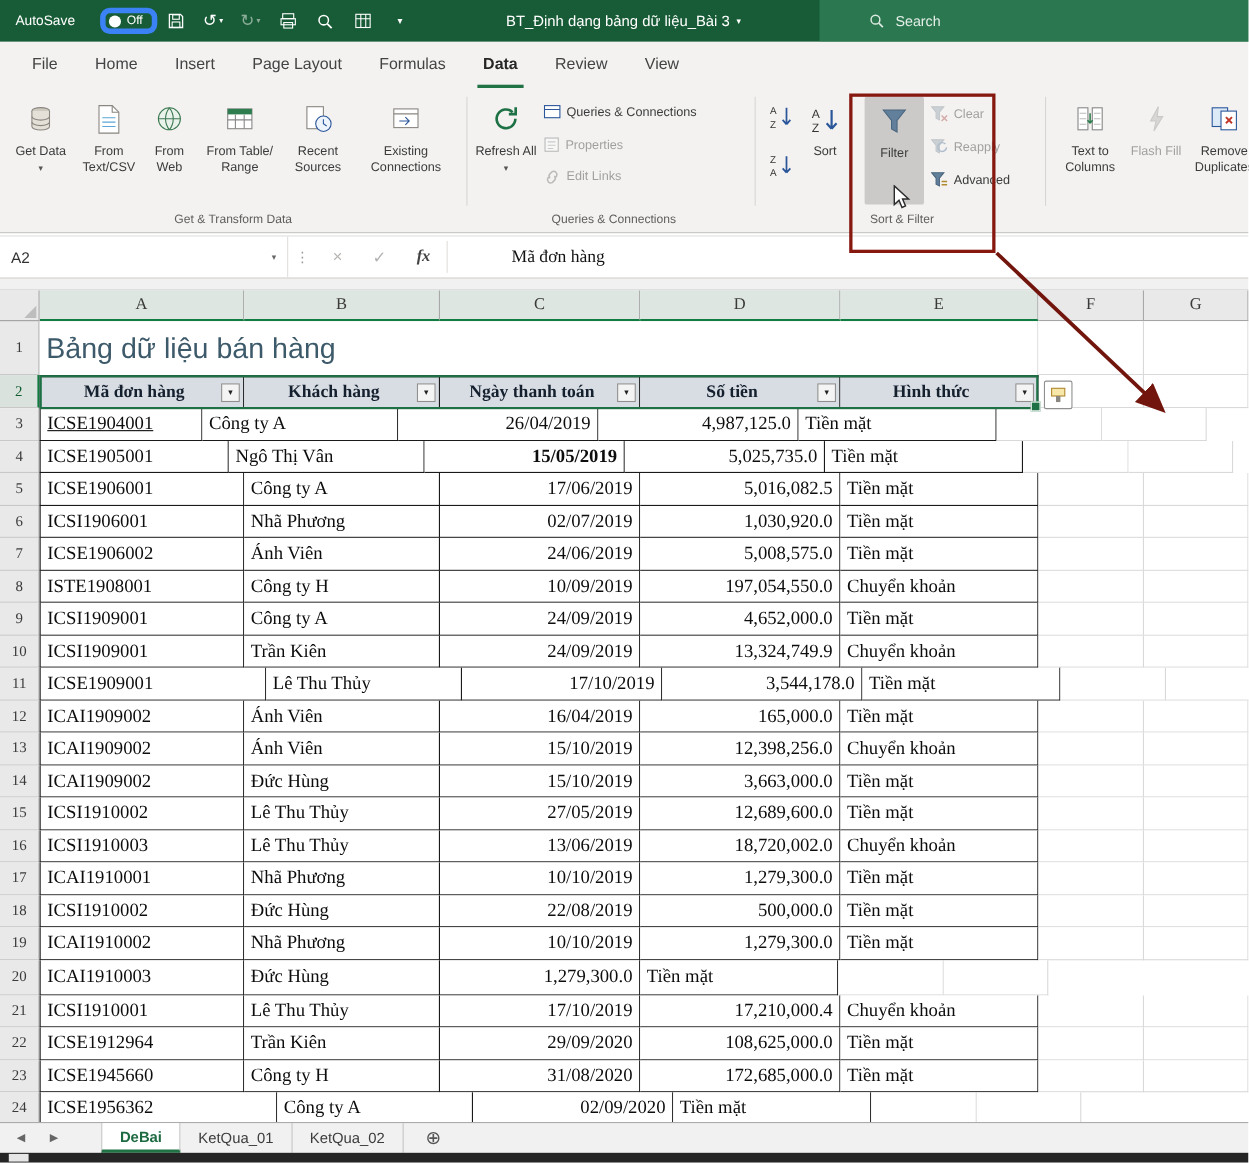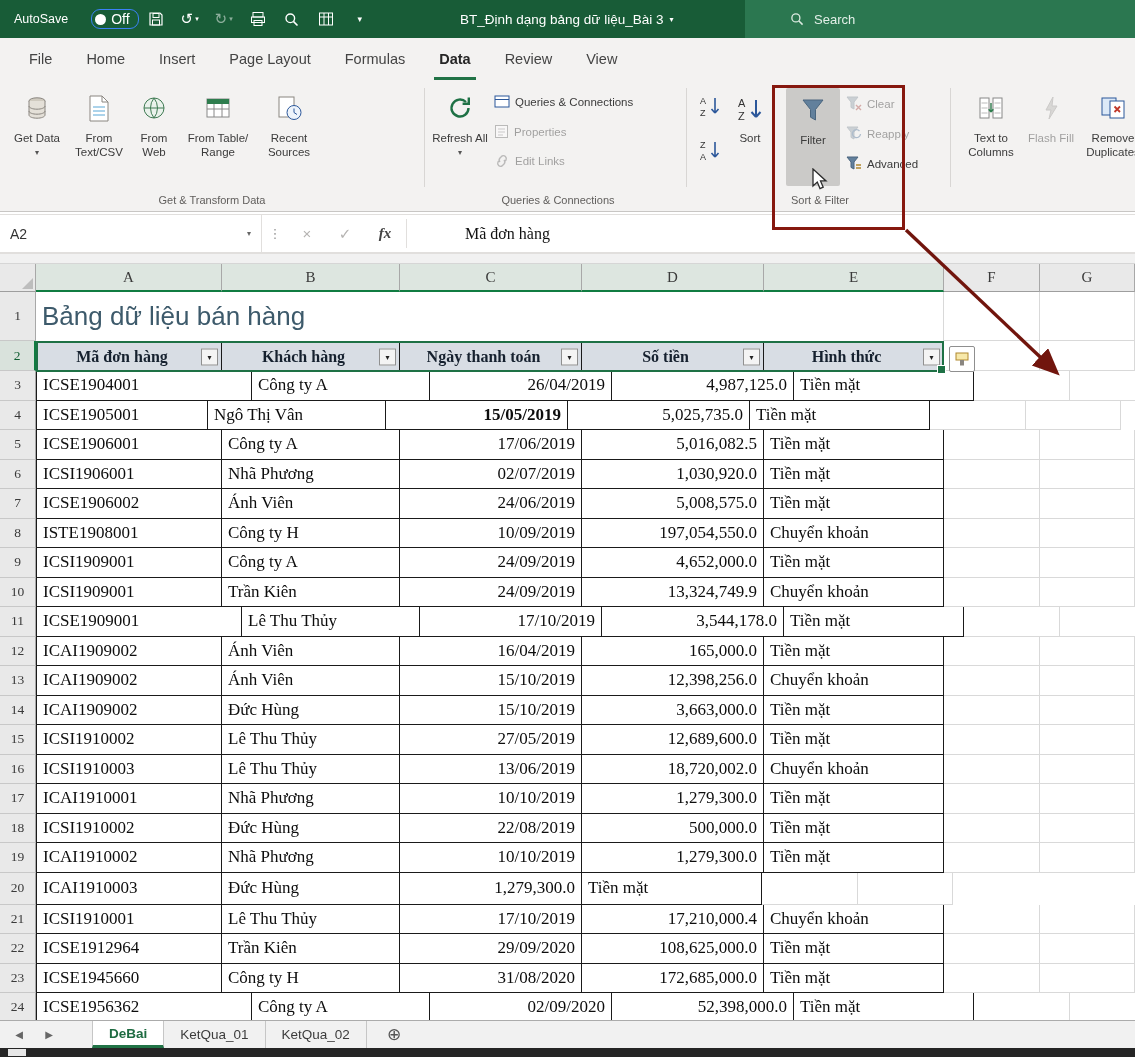--- a/index.html
+++ b/index.html
@@ -1,21 +1,21 @@
 <!DOCTYPE html>
 <html><head>
 <meta charset="utf-8">
 <style>
   html,body{margin:0;padding:0}
   body{width:1135px;height:1057px;position:relative;overflow:hidden;background:#fff;
        font-family:"Liberation Sans","DejaVu Sans",sans-serif;}
   
   .titlebar{position:absolute;left:0;top:0;width:1135px;height:38px;background:#185C37;display:flex;align-items:center;color:#fff}
   .autosave{display:flex;align-items:center;gap:23px;margin-left:14px;font-size:12.5px}
-  .as-pill{display:flex;align-items:center;gap:5px;border:1px solid #3b82f6;border-radius:9px;padding:1px 8px 1px 3px;font-size:14px}
+  .as-pill{display:flex;align-items:center;gap:5px;border:5px solid #3b82f6;border-radius:9px;padding:1px 8px 1px 3px;font-size:11px}
   .as-dot{width:11px;height:11px;border-radius:50%;background:#fff}
   .tb-ic{width:34px;height:38px;display:flex;align-items:center;justify-content:center;color:#fff;font-size:15px}
   .tb-ic.dim{opacity:.5}
   .chv{font-size:7px;margin-left:2px;font-style:normal}
   .doctitle{position:absolute;left:460px;top:0;height:38px;display:flex;align-items:center;gap:6px;color:#fff;font-size:13.5px;white-space:nowrap}
   .chv2{font-size:8px;font-style:normal}
   .tb-search{position:absolute;right:0;top:0;width:390px;height:38px;background:#2B7750;display:flex;align-items:center;gap:10px;padding-left:45px;box-sizing:border-box;color:#E3EFE8;font-size:13px}
   
   .rtabs{position:absolute;left:0;top:38px;width:1135px;height:42px;background:#F3F2F1;display:flex;align-items:stretch;padding-left:12px;box-sizing:border-box}
   .rtab{padding:0 17px;display:flex;align-items:center;font-size:14.5px;color:#444;position:relative}
@@ -189,20 +189,30 @@
   <div class="bb" style="left:258px;width:62px">
     <span class="ic">
       <svg width="25" height="26" viewBox="0 0 25 26">
           <rect x="2" y="2" width="15" height="20" fill="#fff" stroke="#8a8680"></rect>
           <circle cx="17" cy="17.5" r="7" fill="#eef4fb" stroke="#2b579a"></circle>
           <path d="M17 13.5v4l3 2" stroke="#2b579a" fill="none"></path>
         </svg>
     </span>
     <span class="lb">Recent Sources</span>
   </div>
+  <div class="bb" style="left:322px;width:94px">
+    <span class="ic">
+      <svg width="26" height="24" viewBox="0 0 26 24">
+          <rect x="2" y="3" width="22" height="17" fill="#fff" stroke="#8a8680"></rect>
+          <path d="M2 7.5h22" stroke="#8a8680"></path>
+          <path d="M7 14h9M12.5 10.5l3.5 3.5-3.5 3.5" stroke="#2b579a" fill="none"></path>
+        </svg>
+    </span>
+    <span class="lb">Existing Connections</span>
+  </div>
   <div class="grplabel" style="left:0;width:424px">Get &amp; Transform Data</div>
   <div class="gsep" style="left:424px"></div>
 
   <div class="bb" style="left:432px;width:56px">
     <span class="ic">
       <svg width="26" height="26" viewBox="0 0 26 26">
           <path d="M21.5 13a8.5 8.5 0 11-2.5-6" fill="none" stroke="#1E7145" stroke-width="2.4"></path>
           <path d="M21.8 2.5v6.2h-6.2" fill="none" stroke="#1E7145" stroke-width="2.4"></path>
         </svg>
     </span>
@@ -373,21 +383,21 @@
       </div>
       <div class="hcell" style="width: 180px;">
         <div class="htext">Hình thức</div>
         <div class="filterbtn">▾</div>
       </div>
       <div class="gcell" style="width: 96px;"></div>
       <div class="gcell" style="width: 95px;"></div>
     </div>
     <div class="srow" style="height: 29.5px;">
       <div class="gut">3</div>
-      <div class="tcell al first" style="width: 216px;">ICSE1904001</div>
+      <div class="tcell al first" style="width: 148px; text-decoration: underline;">ICSE1904001</div>
       <div class="tcell al" style="width: 178px;">Công ty A</div>
       <div class="tcell ar" style="width: 182px;">26/04/2019</div>
       <div class="tcell ar" style="width: 182px;">4,987,125.0</div>
       <div class="tcell al" style="width: 180px;">Tiền mặt</div>
       <div class="gcell" style="width: 96px;"></div>
       <div class="gcell" style="width: 95px;"></div>
     </div>
     <div class="srow" style="height: 29.5px;">
       <div class="gut">4</div>
       <div class="tcell al first" style="width: 172px;">ICSE1905001</div>
@@ -585,21 +595,20 @@
       <div class="tcell ar" style="width: 182px;">172,685,000.0</div>
       <div class="tcell al" style="width: 180px;">Tiền mặt</div>
       <div class="gcell" style="width: 96px;"></div>
       <div class="gcell" style="width: 95px;"></div>
     </div>
     <div class="srow" style="height: 29.5px;">
       <div class="gut">24</div>
       <div class="tcell al first" style="width: 216px;">ICSE1956362</div>
       <div class="tcell al" style="width: 178px;">Công ty A</div>
       <div class="tcell ar" style="width: 182px;">02/09/2020</div>
-      <div class="tcell ar" style="width: 182px;">52,398,000.0</div>
       <div class="tcell al" style="width: 180px;">Tiền mặt</div>
       <div class="gcell" style="width: 96px;"></div>
       <div class="gcell" style="width: 95px;"></div>
     </div>
   </div>
 <div id="sheet-title">Bảng dữ liệu bán hàng</div>
 <div id="selbox">
     <div id="selhandle"></div>
   </div>
 <div id="smarttag">

